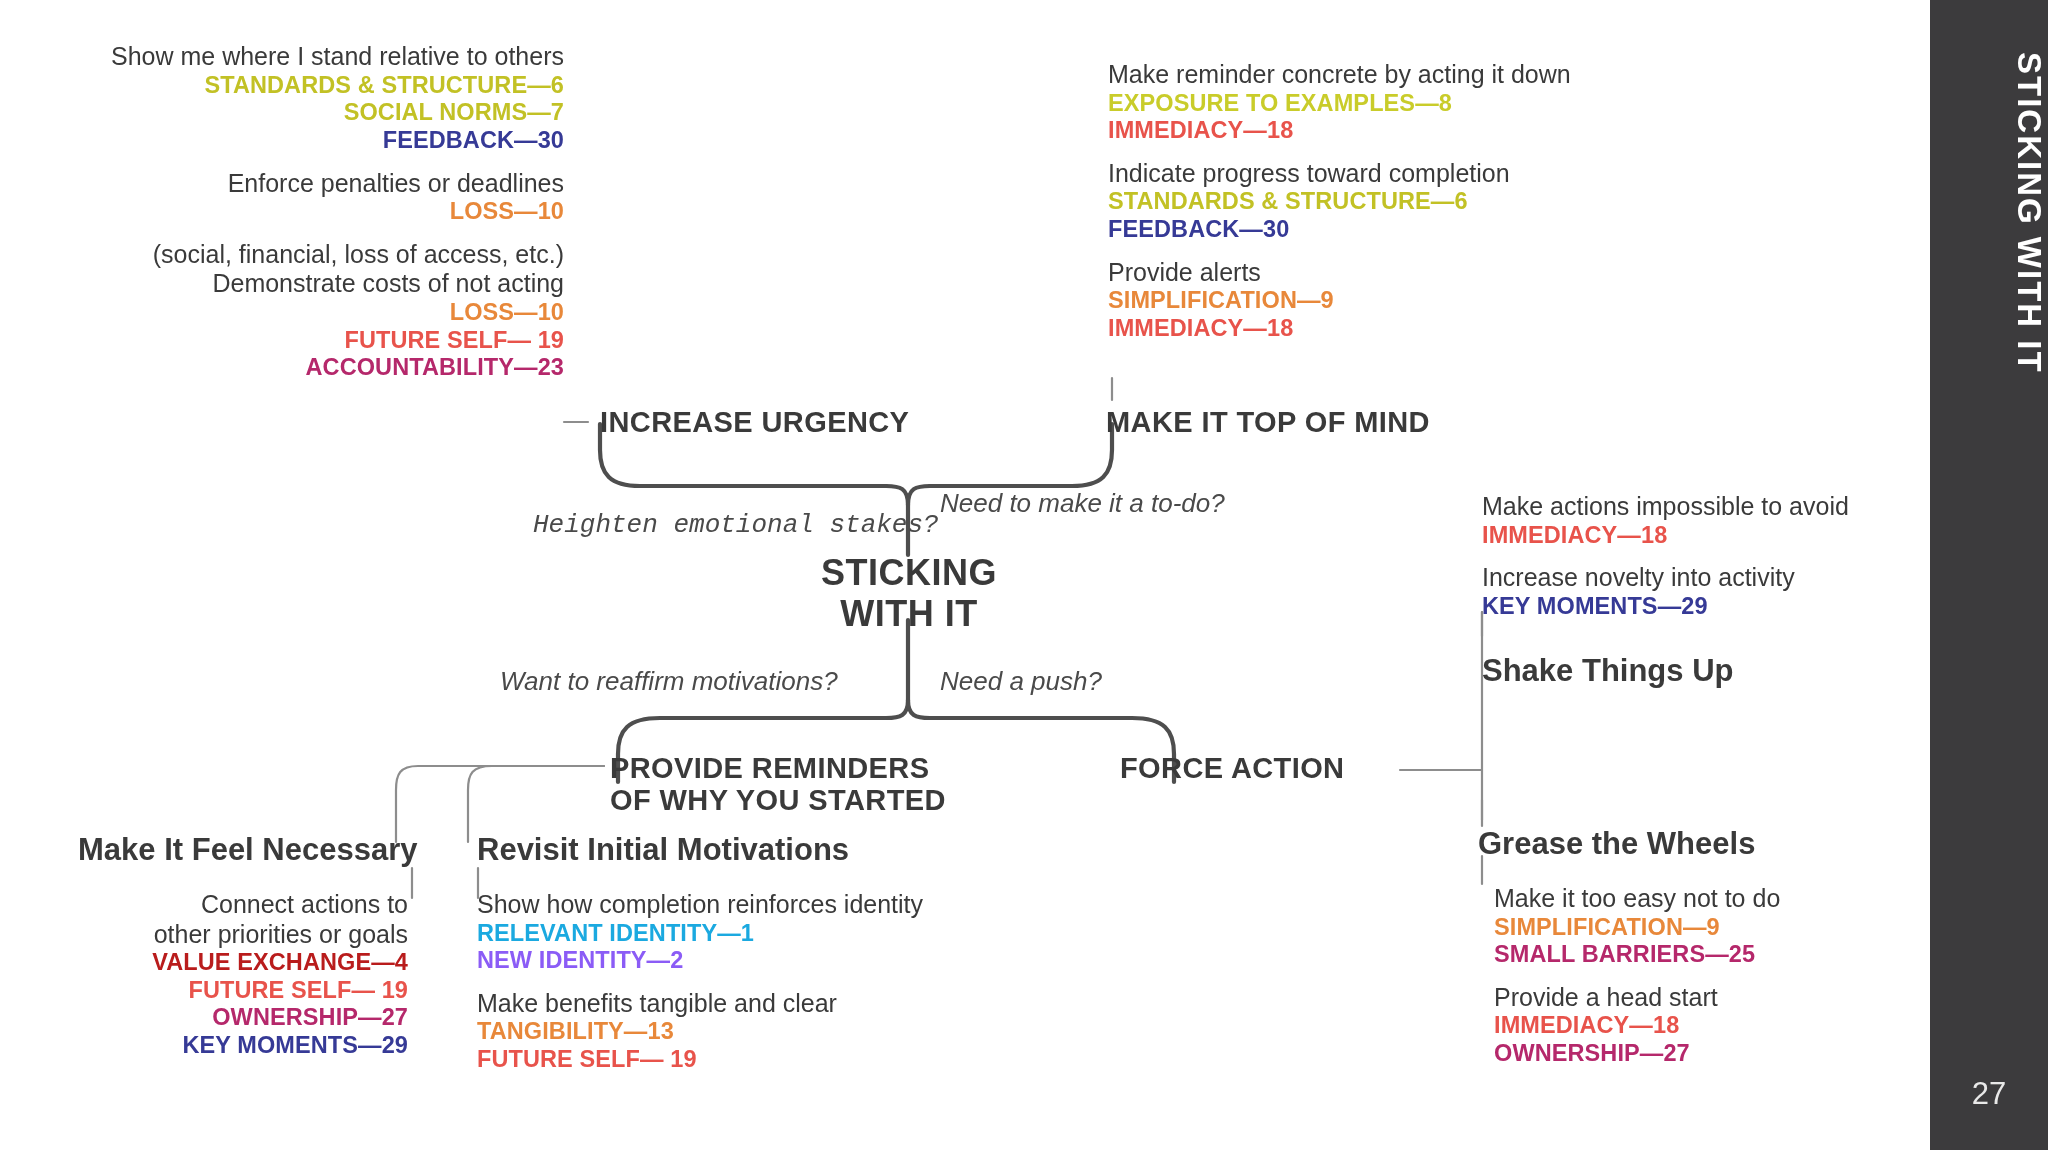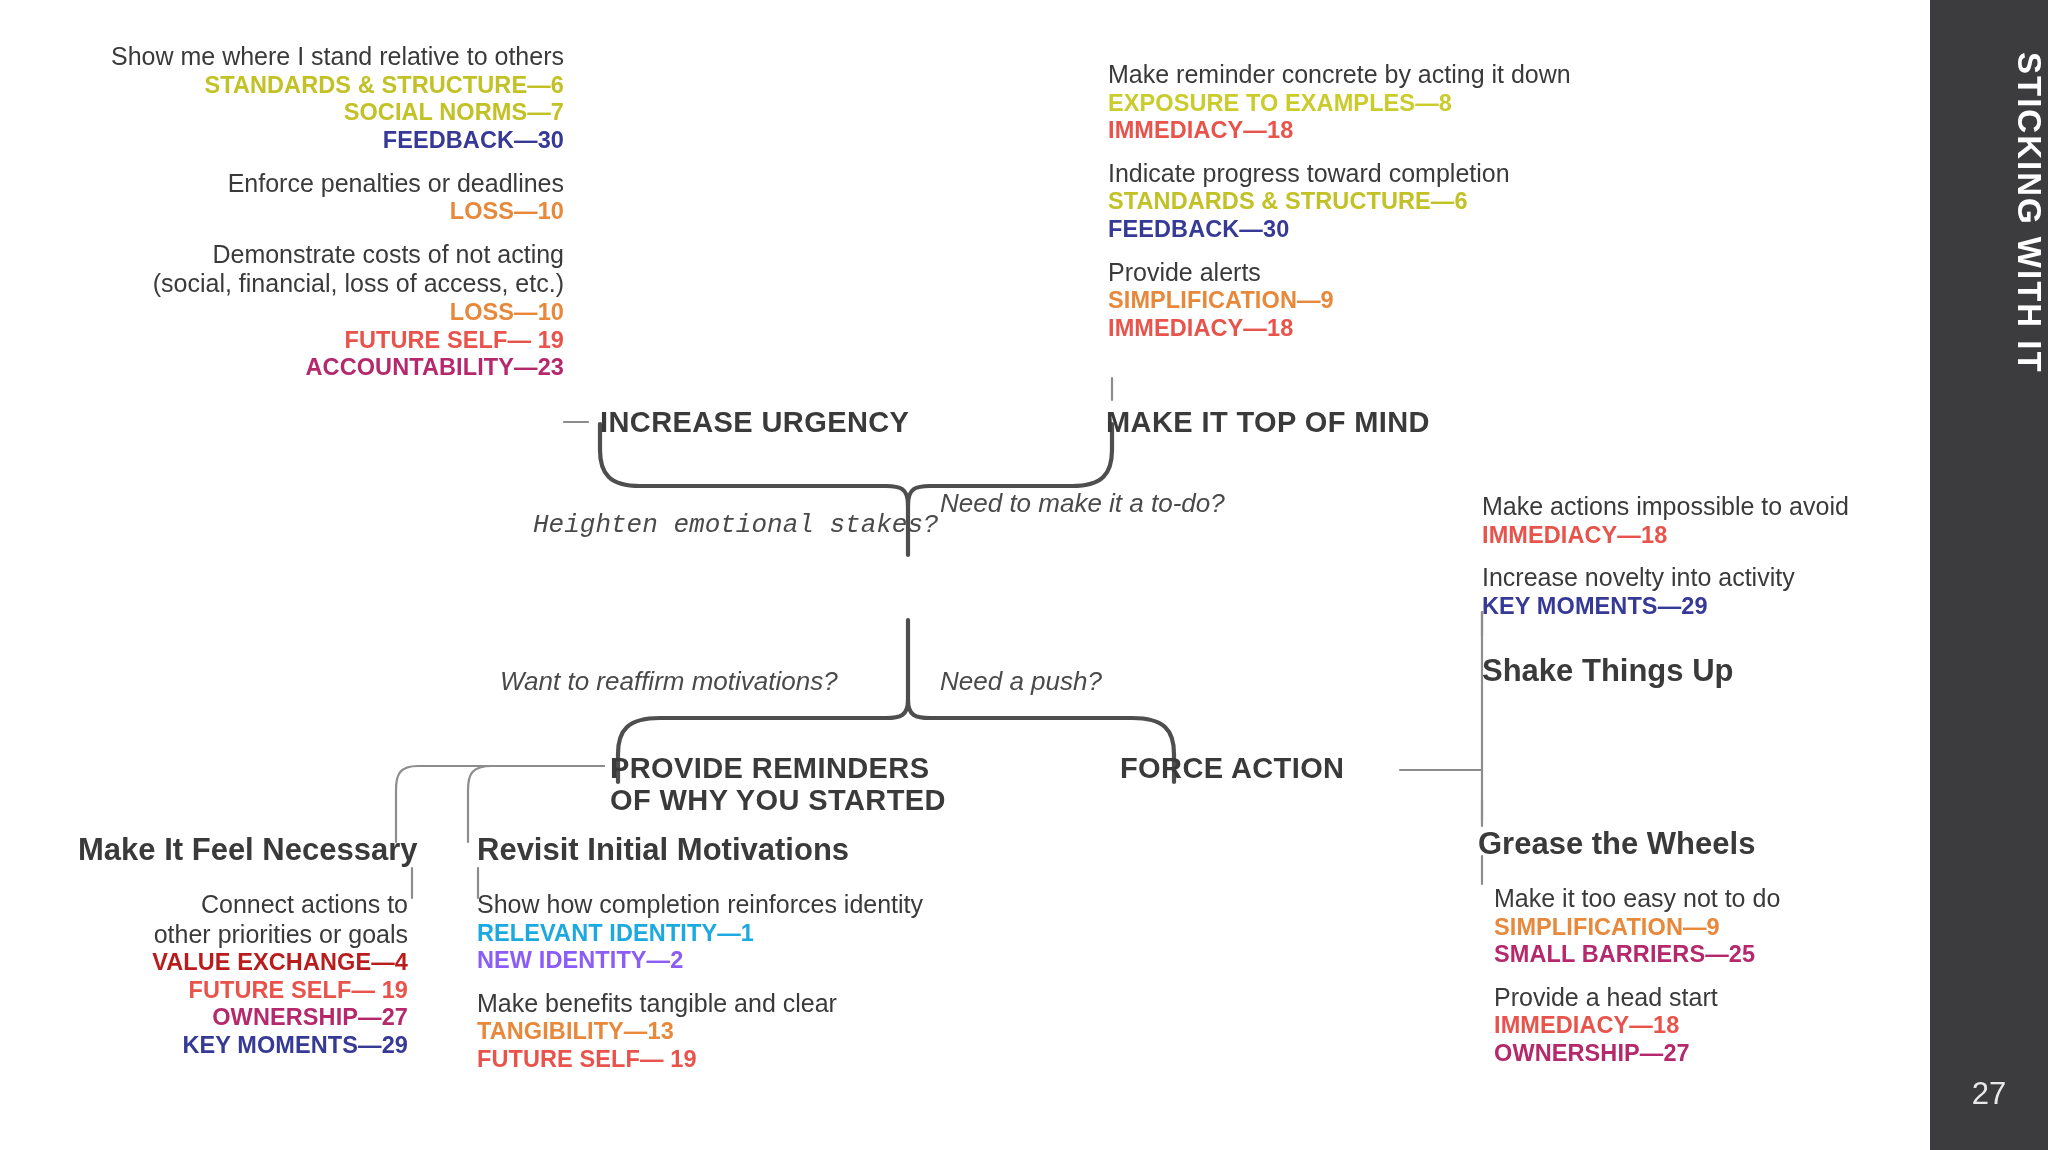--- a/index.html
+++ b/index.html
@@ -118,22 +118,22 @@
       <div class="ln tag" style="color:#c2c125">SOCIAL NORMS—7</div>
       <div class="ln tag" style="color:#363a96">FEEDBACK—30</div>
     </div>
     <div class="gap"></div>
     <div>
       <div class="ln stmt">Enforce penalties or deadlines</div>
       <div class="ln tag" style="color:#e8883a">LOSS—10</div>
     </div>
     <div class="gap"></div>
     <div>
+      <div class="ln stmt">(social, financial, loss of access, etc.)</div>
       <div class="ln stmt">Demonstrate costs of not acting</div>
-      <div class="ln stmt">(social, financial, loss of access, etc.)</div>
       <div class="ln tag" style="color:#e8883a">LOSS—10</div>
       <div class="ln tag" style="color:#e8534b">FUTURE SELF— 19</div>
       <div class="ln tag" style="color:#b5286b">ACCOUNTABILITY—23</div>
     </div>
   </div>
   <div class="node-hdr" style="left:600px;top:406px;">INCREASE URGENCY</div>
 
   <div class="blk lalign" style="left:1108px;top:60px;width:560px;">
     <div>
       <div class="ln stmt">Make reminder concrete by acting it down</div>
@@ -153,20 +153,24 @@
       <div class="ln tag" style="color:#e8534b">IMMEDIACY—18</div>
     </div>
   </div>
   <div class="node-hdr" style="left:1106px;top:406px;">MAKE IT TOP OF MIND</div>
 
   <div class="qlabel" style="left:533px;top:510px;font-family:Liberation Mono, monospace;">Heighten emotional stakes?</div>
   <div class="qlabel" style="left:940px;top:488px;">Need to make it a to-do?</div>
   <div class="qlabel" style="left:500px;top:666px;">Want to reaffirm motivations?</div>
   <div class="qlabel" style="left:940px;top:666px;">Need a push?</div>
 
+  <div class="center-node" style="left:744px;top:552px;width:330px;">
+    <div>STICKING</div>
+    <div>WITH IT</div>
+  </div>
 
   <div class="node-hdr" style="left:610px;top:752px;font-size:29px;">
     <div>PROVIDE REMINDERS</div>
     <div>OF WHY YOU STARTED</div>
   </div>
 
   <div class="sub-hdr" style="left:78px;top:832px;">Make It Feel Necessary</div>
   <div class="blk ralign" style="left:40px;top:890px;width:368px;">
     <div>
       <div class="ln stmt">Connect actions to</div>

